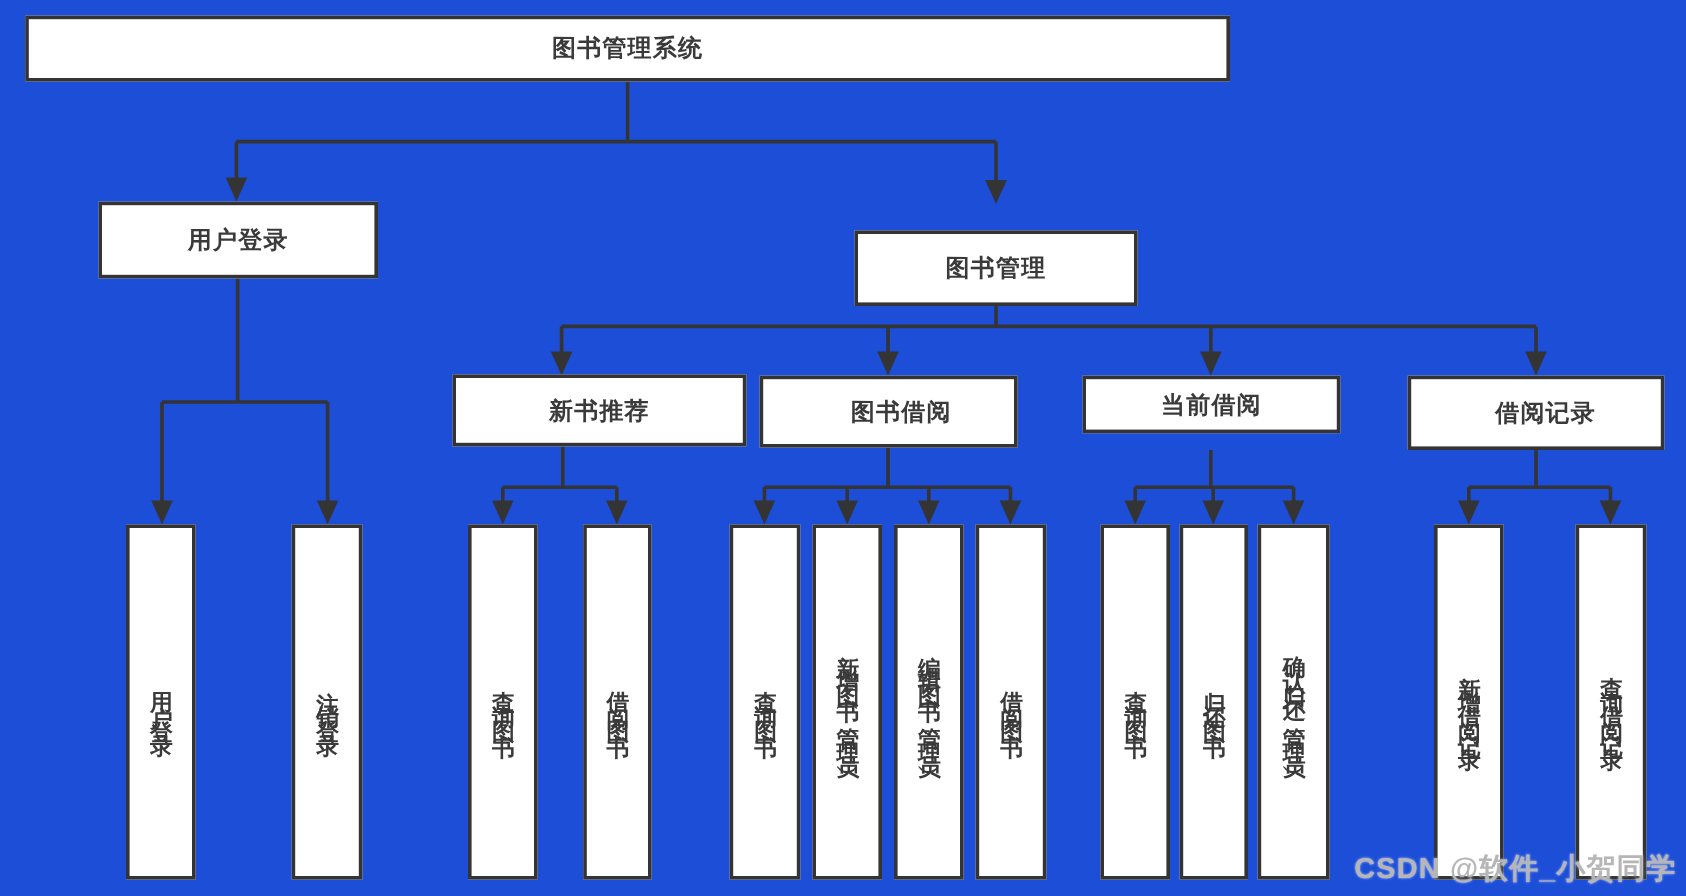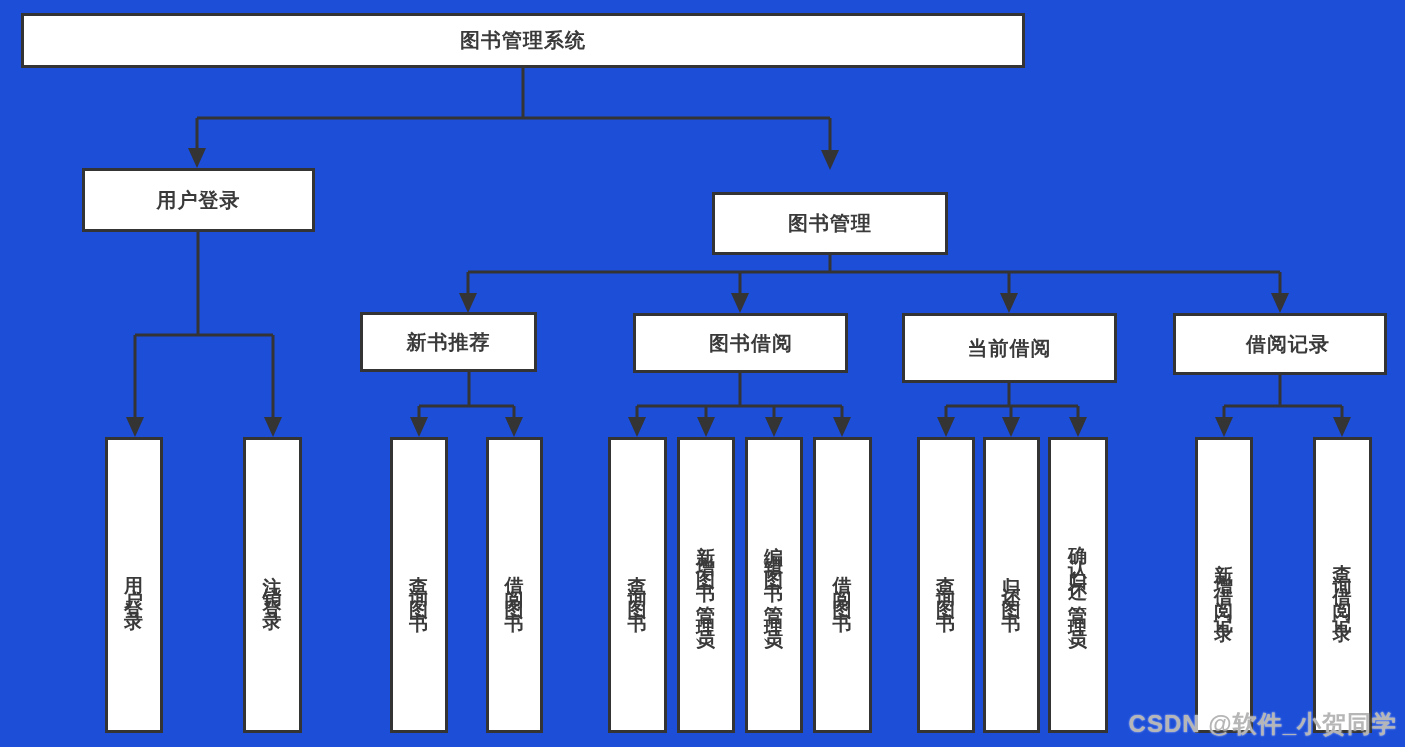--- a/index.html
+++ b/index.html
@@ -63,27 +63,27 @@
     <span class="hlabel">图书管理系统</span>
   </div>
 
   <div class="box" style="left:82px;top:168px;width:233px;height:64px;">
     <span class="hlabel">用户登录</span>
   </div>
   <div class="box" style="left:712px;top:170px;width:236px;height:63px;margin-top:22px;">
     <span class="hlabel">图书管理</span>
   </div>
 
-  <div class="box" style="left:360px;top:312px;width:177px;height:60px;">
+  <div class="box" style="left:377px;top:312px;width:245px;height:60px;">
     <span class="hlabel">新书推荐</span>
   </div>
   <div class="box" style="left:633px;top:313px;width:215px;height:60px;padding-left:21px;">
     <span class="hlabel">图书借阅</span>
   </div>
-  <div class="box" style="left:902px;top:313px;width:215px;height:70px;">
+  <div class="box" style="left:902px;top:313px;width:215px;height:48px;">
     <span class="hlabel">当前借阅</span>
   </div>
   <div class="box" style="left:1173px;top:313px;width:214px;height:62px;padding-left:16px;">
     <span class="hlabel">借阅记录</span>
   </div>
 
   <div class="box vbox" style="left:105px;top:437px;width:58px;height:296px;">
     <span class="vlabel">用户登录</span>
   </div>
   <div class="box vbox" style="left:243px;top:437px;width:59px;height:296px;">

